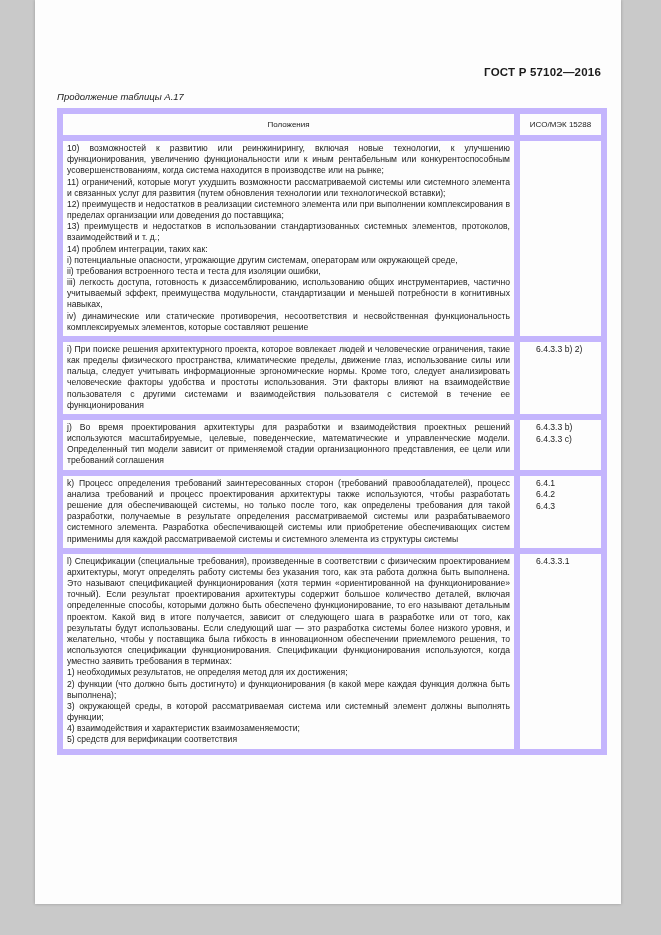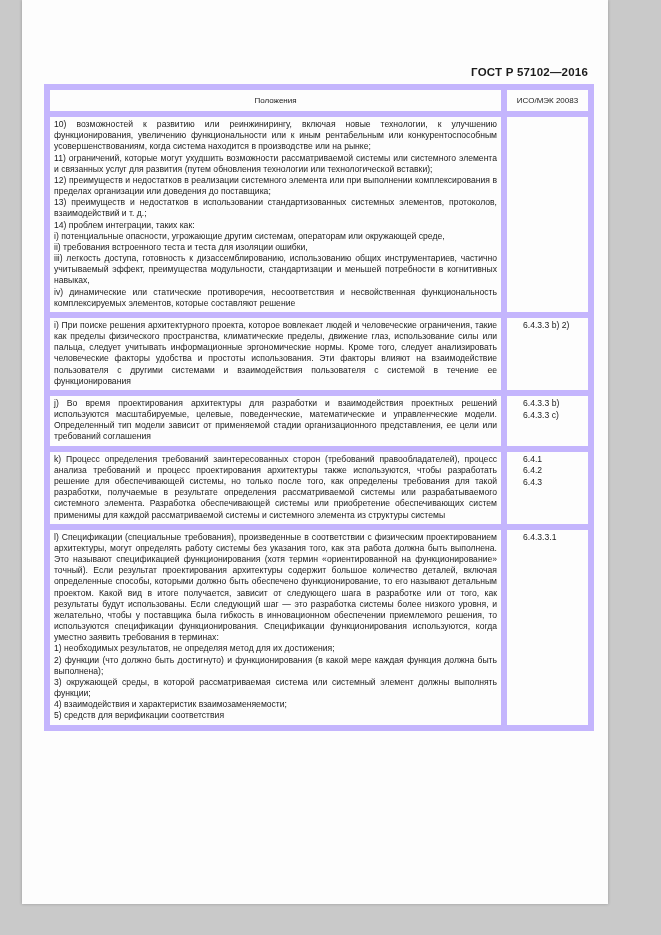--- a/index.html
+++ b/index.html
@@ -6,21 +6,21 @@
   html, body { width:661px; height:935px; }
   body {
     background:#c9c9c9;
     font-family:"Liberation Sans","DejaVu Sans",sans-serif;
     color:#1b1b1b;
     position:relative;
     overflow:hidden;
   }
   .page {
     position:absolute;
-    left:22px; top:0;
+    left:35px; top:0;
     width:586px; height:904px;
     background:#fdfdfd;
     padding:0 20px 0 22px;
     box-shadow:0 0 3px rgba(0,0,0,.25);
   }
   .doc-header {
     margin-top:66px;
     text-align:right;
     font-weight:bold;
     font-size:11.5px;
@@ -72,30 +72,31 @@
     color:#333;
   }
 </style>
 </head>
 <body>
 
 <div class="page">
 
   <div class="doc-header">ГОСТ Р 57102—2016</div>
 
+  <div class="caption">Продолжение таблицы А.17</div>
 
   <table class="std">
     <colgroup>
       <col class="col-main">
       <col class="col-iso">
     </colgroup>
     <thead>
       <tr>
         <th>Положения</th>
-        <th>ИСО/МЭК 20083</th>
+        <th>ИСО/МЭК 15288</th>
       </tr>
     </thead>
     <tbody>
       <tr>
         <td class="cell-text">10) возможностей к развитию или реинжинирингу, включая новые технологии, к улучшению функционирования,  увеличению функциональности или к иным рентабельным или конкурентоспособным усовершенствованиям, когда система находится в производстве или на рынке;
 11) ограничений, которые могут ухудшить возможности рассматриваемой системы или системного элемента и связанных услуг для  развития (путем обновления технологии или технологической вставки);
 12) преимуществ и недостатков в реализации системного элемента или при выполнении комплексирования в пределах организации или доведения до поставщика;
 13) преимуществ и недостатков в использовании стандартизованных системных элементов, протоколов, взаимодействий и т. д.;
 14) проблем интеграции, таких как:
 i) потенциальные опасности, угрожающие другим системам, операторам или окружающей среде,

